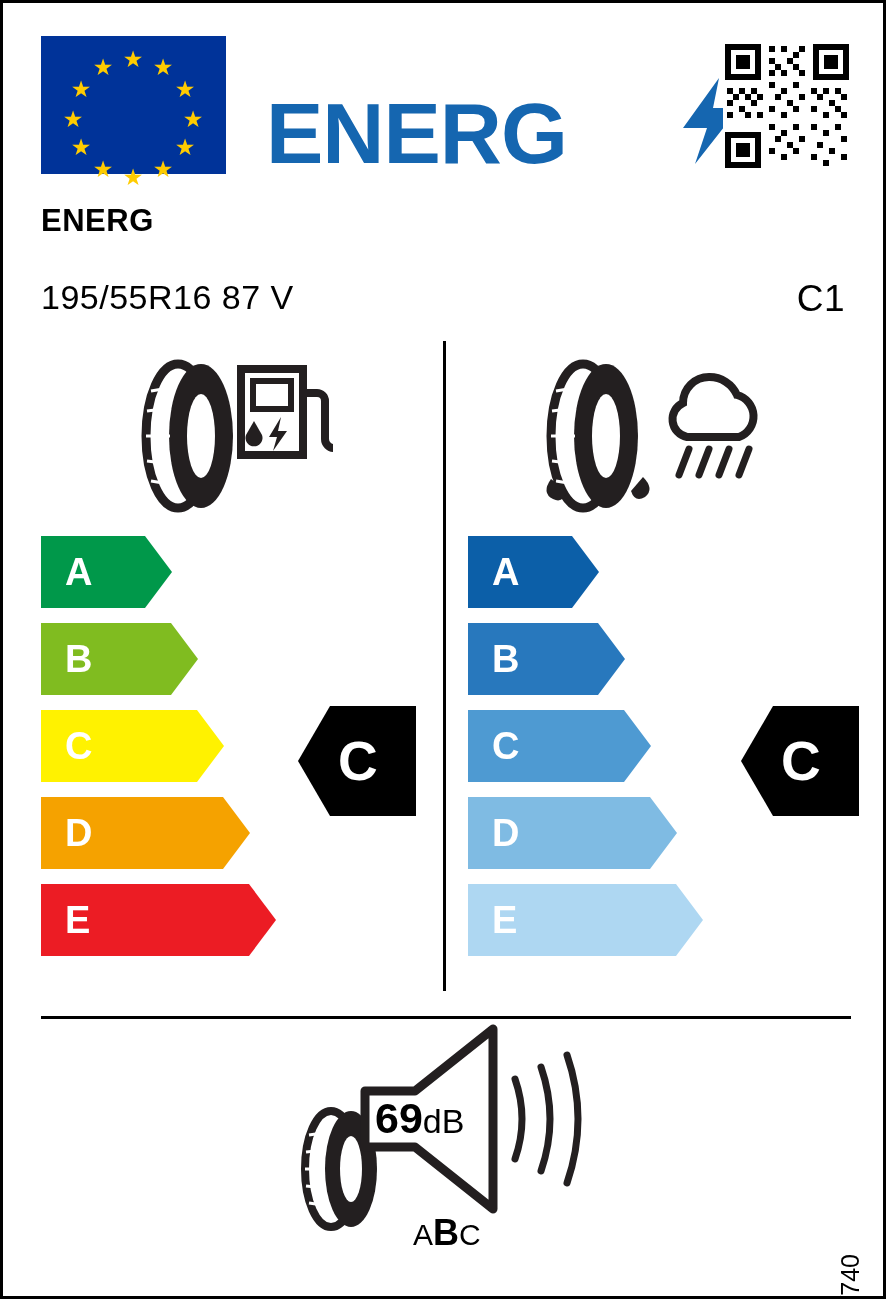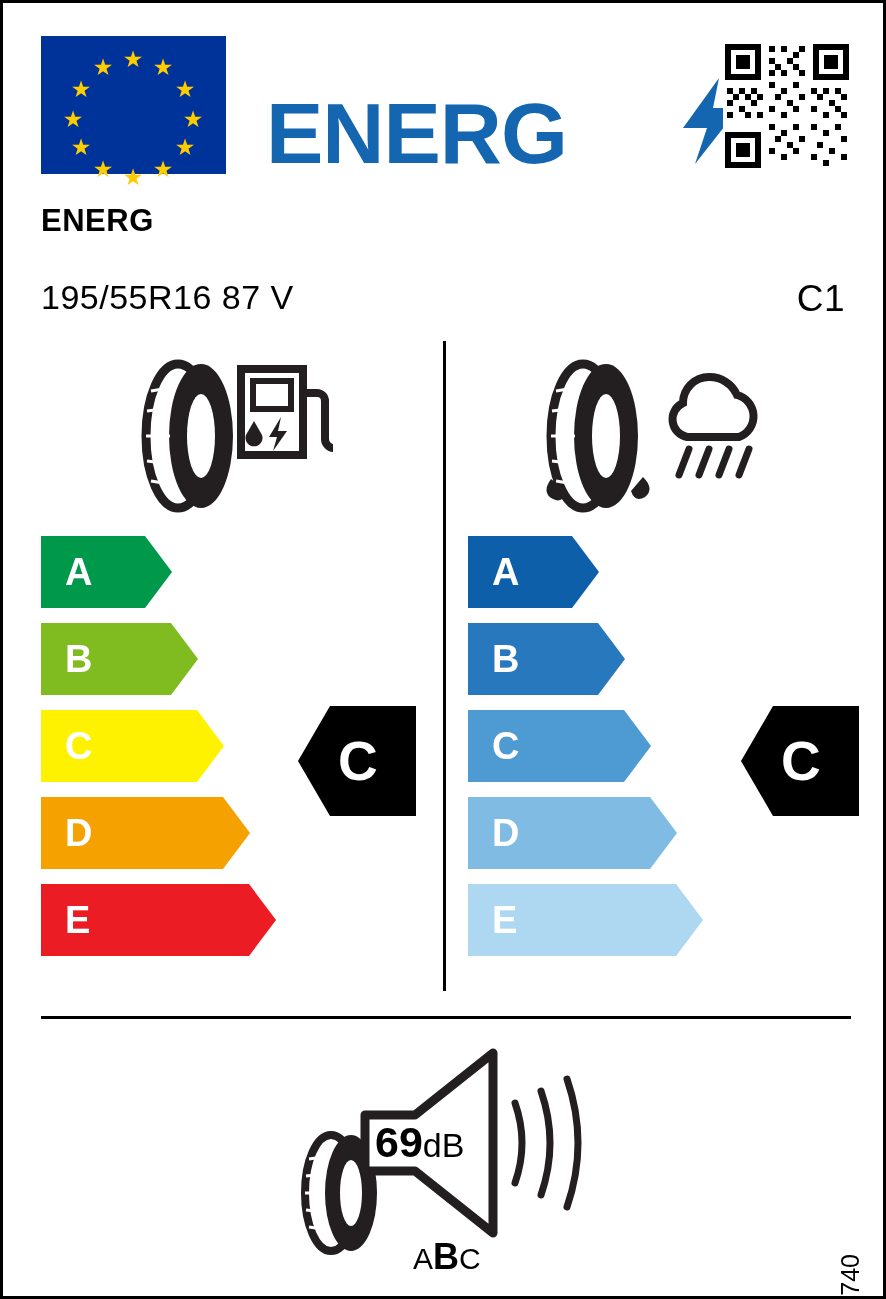--- a/index.html
+++ b/index.html
@@ -90,21 +90,21 @@
   }
   .result .letter{
     position:absolute;left:40px;top:50%;transform:translateY(-50%);
     font-size:55px;font-weight:bold;color:#fff;
     font-family:"Liberation Sans", sans-serif;
   }
   .result-left{left:295px;top:703px;}
   .result-right{left:738px;top:703px;}
   
   .noise{
-    position:absolute;left:290px;top:1040px;width:300px;height:230px;
+    position:absolute;left:290px;top:1016px;width:300px;height:230px;
   }
   .noise-db{
     position:absolute;left:82px;top:75px;
     font-size:43px;font-weight:bold;
   }
   .noise-db .unit{font-size:34px;font-weight:normal;}
   .noise-classes{
     position:absolute;left:120px;top:193px;
     font-size:30px;
     text-align:center;

